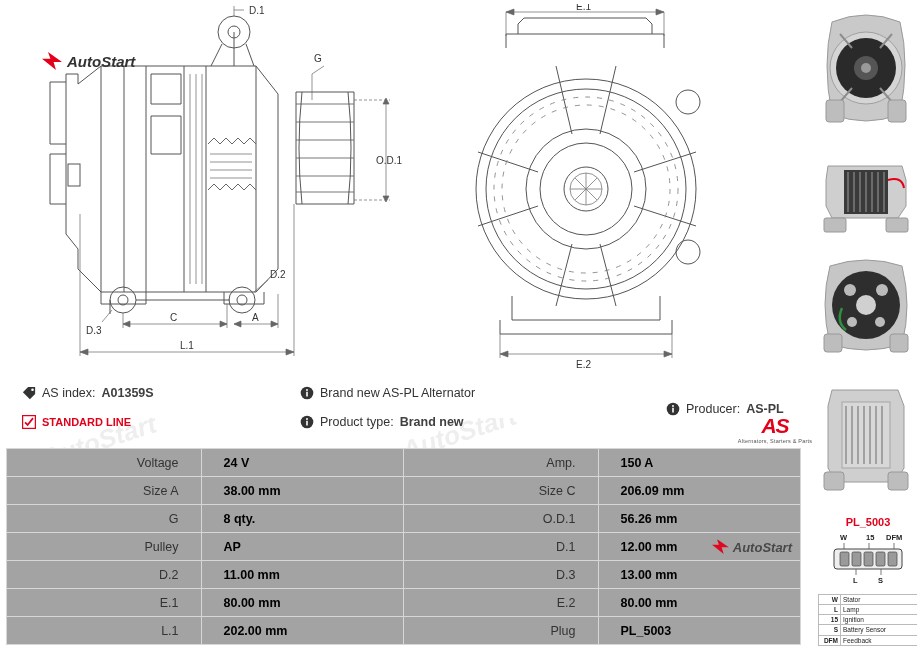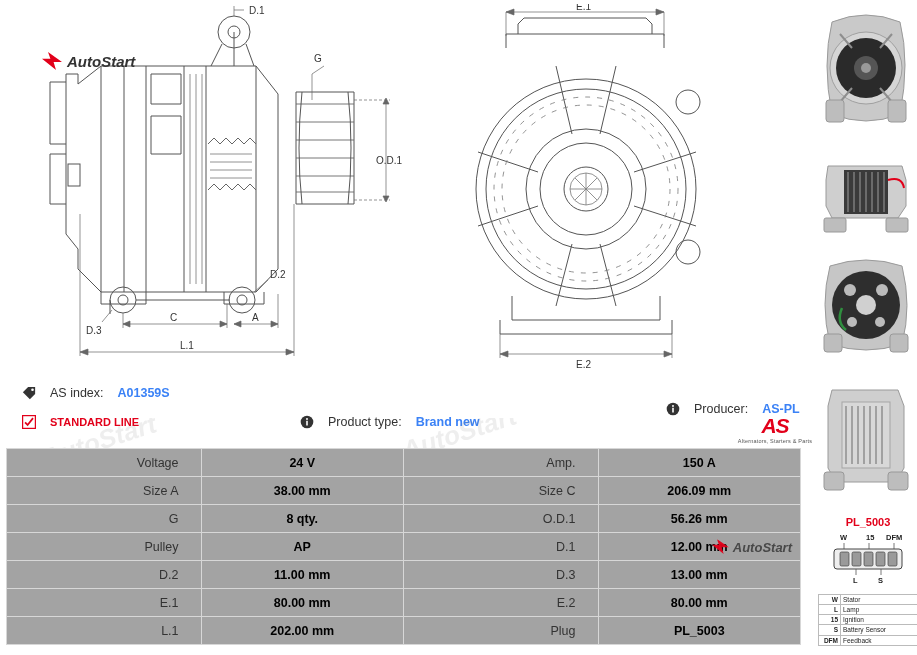--- a/index.html
+++ b/index.html
@@ -54,22 +54,22 @@
   .plug-legend { margin-top:4px; width:100%; border-collapse:collapse; }
   .plug-legend td {
     border:1px solid #bbb; font-size:6.5px; padding:1px 2px; line-height:1.1;
   }
   .plug-legend td.k { width:22px; text-align:right; font-weight:bold; }
 
   
   .inforow {
     position:absolute; left:0; top:378px; width:800px; height:60px;
   }
-  .info-item { position:absolute; font-size:12.5px; color:#333; display:flex; align-items:center; gap:14px; }
-  .info-item b { color:#3b82f6; }
+  .info-item { position:absolute; font-size:12.5px; color:#333; display:flex; align-items:center; gap:6px; }
+  .info-item b { color:#404040; }
   .i-asindex { left:22px; top:8px; }
   .i-brand   { left:300px; top:8px; }
   .i-producer{ left:666px; top:24px; }
   .i-standard{ left:22px; top:37px; color:#e2001a; font-weight:bold; font-size:11px; }
   .i-ptype   { left:300px; top:37px; }
 
   .ico { display:inline-block; width:14px; height:14px; flex:none; }
 
   .as-logo {
     position:absolute; left:730px; top:406px; text-align:center; width:90px;margin-top:9px;
@@ -86,21 +86,21 @@
     border-collapse:collapse;
   }
   table.specs td {
     border:1px solid #d7d7d7;
     height:28px; padding:0 22px;
     font-size:12.5px;
     background:#a3a3a3;
     white-space:nowrap;
   }
   table.specs td.label { text-align:right; color:#333; width:24.5%; }
-  table.specs td.value { text-align:center; font-weight:bold; color:#000; width:25.5%; }
+  table.specs td.value { text-align:left; font-weight:bold; color:#000; width:25.5%; }
 
   .wm-cell { position:relative; overflow:hidden; }
   .wm-cell .wm-brand {
     position:absolute; right:8px; top:50%; transform:translateY(-50%);
     display:flex; align-items:center; gap:4px;
     font-style:italic; font-weight:bold; font-size:13px; color:#444;
     opacity:.95;
   }
   .wm-cell .wm-brand .bolt {
     width:17px; height:15px; background:#e2001a;
@@ -437,20 +437,28 @@
 
     <div class="info-item i-asindex">
       <svg class="ico" viewBox="0 0 16 16">
         <path d="M1 7 L7 1 L15 1 L15 9 L9 15 Z" fill="#333"></path>
         <circle cx="12" cy="4.3" r="1.5" fill="#fff"></circle>
       </svg>
       <span>AS index:</span>
       <b>A01359S</b>
     </div>
 
+    <div class="info-item i-brand">
+      <svg class="ico" viewBox="0 0 16 16">
+        <circle cx="8" cy="8" r="7.2" fill="#333"></circle>
+        <rect x="7.1" y="6.6" width="1.8" height="5.4" fill="#fff"></rect>
+        <circle cx="8" cy="4.5" r="1.1" fill="#fff"></circle>
+      </svg>
+      <span>Brand new AS-PL Alternator</span>
+    </div>
 
     <div class="info-item i-producer">
       <svg class="ico" viewBox="0 0 16 16">
         <circle cx="8" cy="8" r="7.2" fill="#333"></circle>
         <rect x="7.1" y="6.6" width="1.8" height="5.4" fill="#fff"></rect>
         <circle cx="8" cy="4.5" r="1.1" fill="#fff"></circle>
       </svg>
       <span>Producer:</span>
       <b>AS-PL</b>
     </div>

